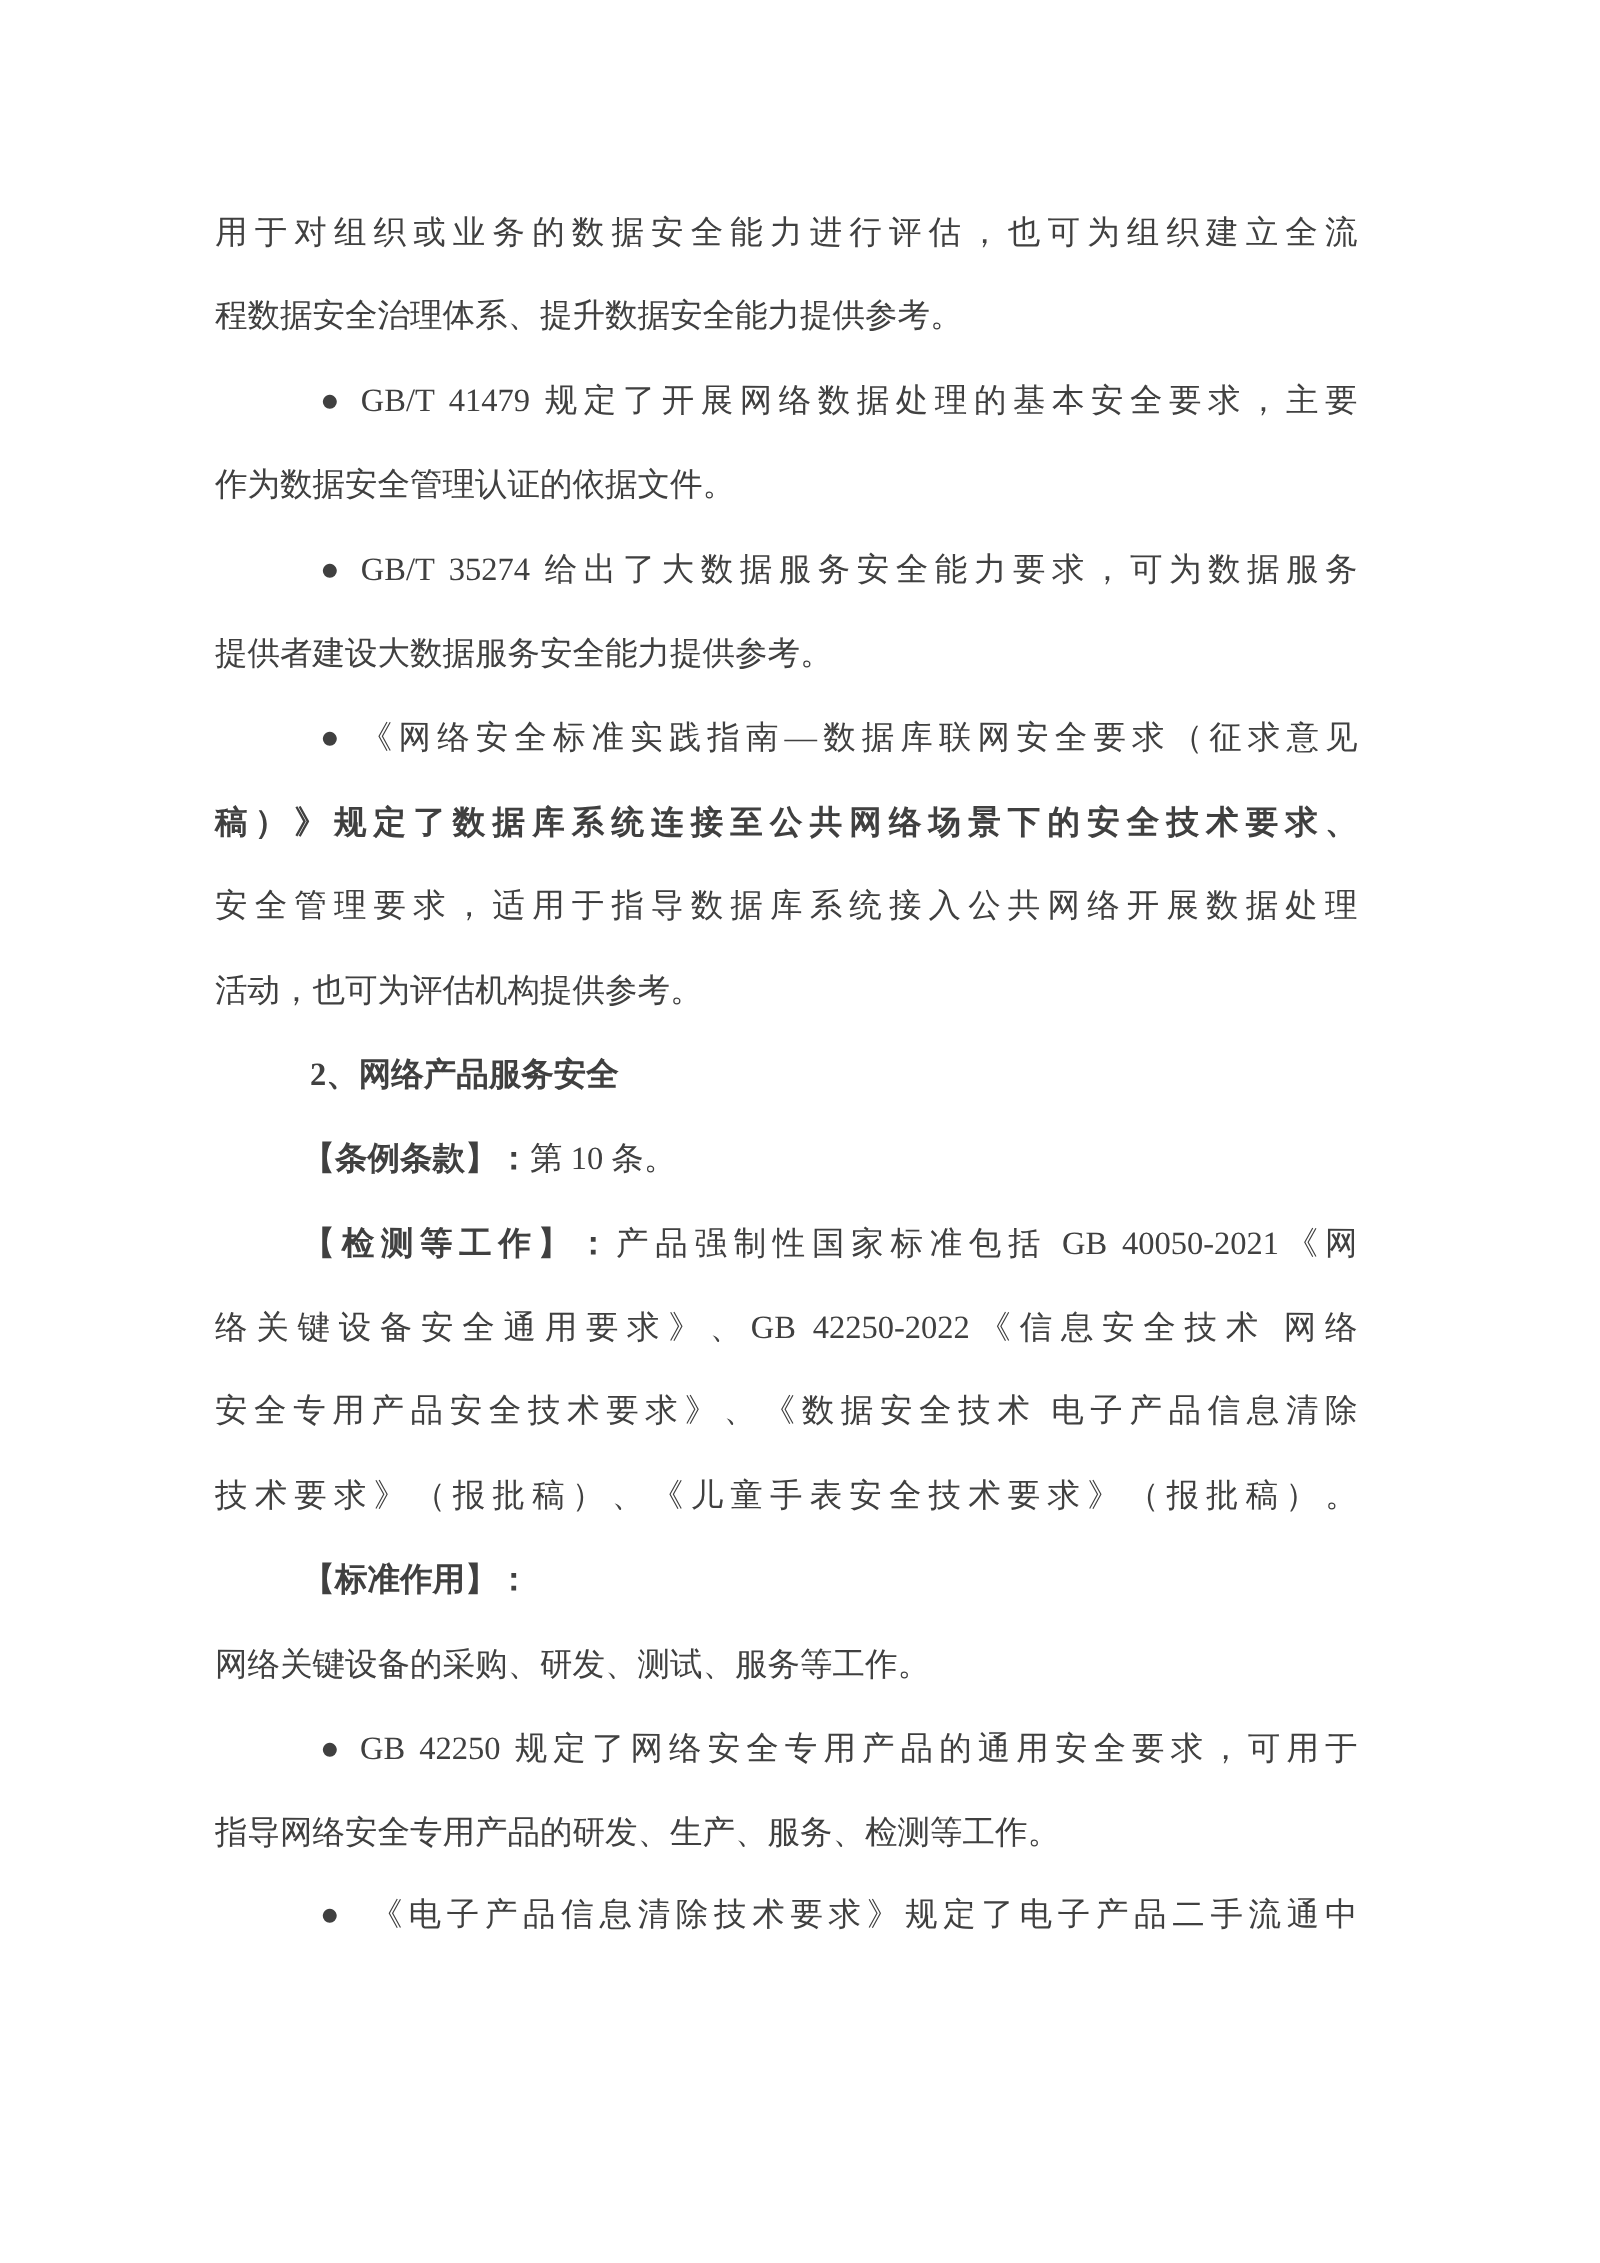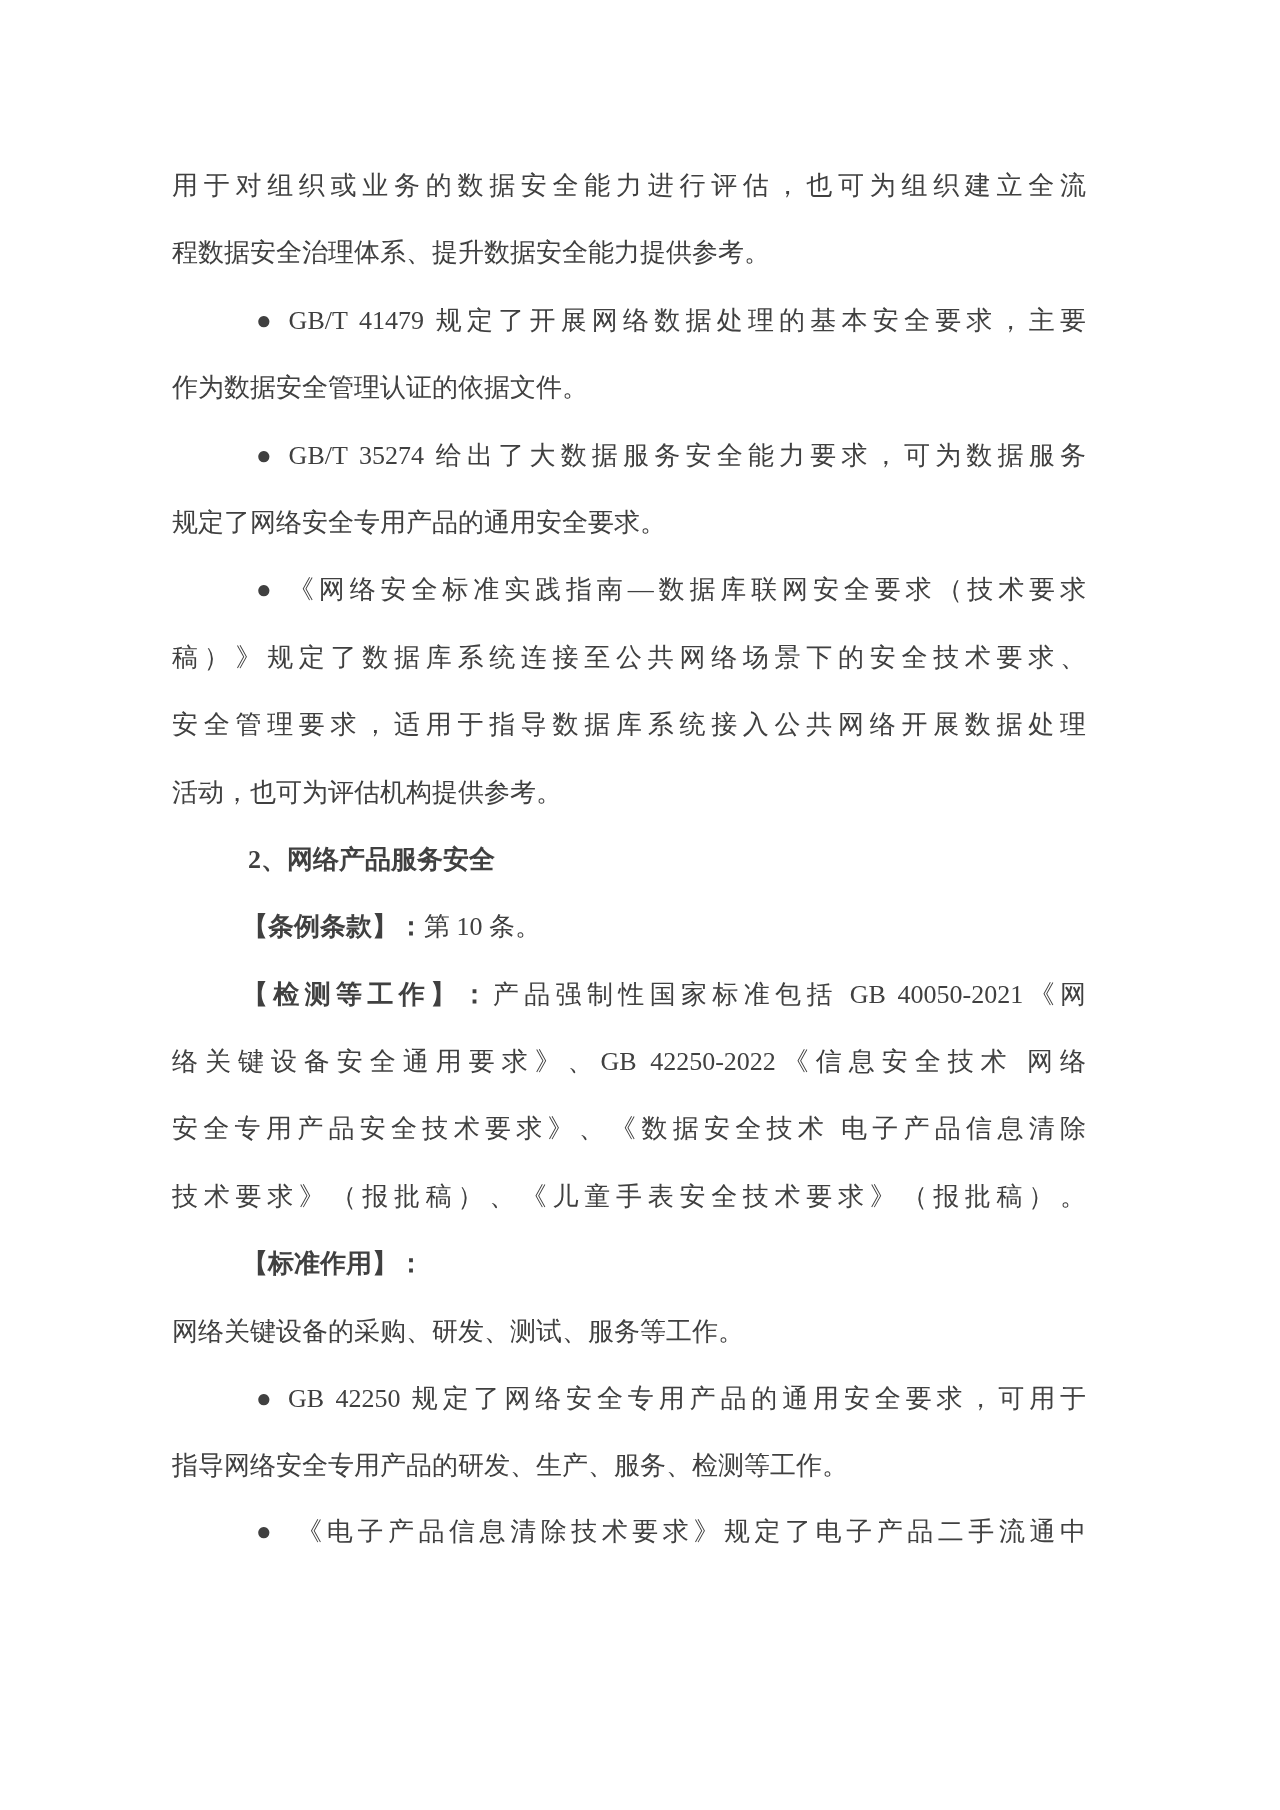--- a/index.html
+++ b/index.html
@@ -49,23 +49,23 @@
 </head>
 <body>
 
 <div class="page">
   <div class="content" id="doc-content">
       <div class="line justify" style="text-indent: 0px;"><span class="seg-regular">用于对组织或业务的数据安全能力进行评估，也可为组织建立全流</span></div>
       <div class="line" style="text-indent: 0px;"><span class="seg-regular">程数据安全治理体系、提升数据安全能力提供参考。</span></div>
       <div class="line justify" style="text-indent: 84px;"><span class="seg-regular">● GB/T 41479 规定了开展网络数据处理的基本安全要求，主要</span></div>
       <div class="line" style="text-indent: 0px;"><span class="seg-regular">作为数据安全管理认证的依据文件。</span></div>
       <div class="line justify" style="text-indent: 84px;"><span class="seg-regular">● GB/T 35274 给出了大数据服务安全能力要求，可为数据服务</span></div>
-      <div class="line" style="text-indent: 0px;"><span class="seg-regular">规定了网络安全专用产品的通用安全要求。</span></div>
-      <div class="line justify" style="text-indent: 84px;"><span class="seg-regular">● 《网络安全标准实践指南—数据库联网安全要求（技术要求</span></div>
-      <div class="line justify" style="text-indent: 0px;"><span class="seg-regular">稿）》规定了数据库系统连接至公共网络场景下的安全技术要求、</span></div>
+      <div class="line" style="text-indent: 0px;"><span class="seg-regular">提供者建设大数据服务安全能力提供参考。</span></div>
+      <div class="line justify" style="text-indent: 84px;"><span class="seg-regular">● 《网络安全标准实践指南—数据库联网安全要求（征求意见</span></div>
+      <div class="line justify" style="text-indent: 0px; font-weight: bold;"><span class="seg-regular">稿）》规定了数据库系统连接至公共网络场景下的安全技术要求、</span></div>
       <div class="line justify" style="text-indent: 0px;"><span class="seg-regular">安全管理要求，适用于指导数据库系统接入公共网络开展数据处理</span></div>
       <div class="line" style="text-indent: 0px;"><span class="seg-regular">活动，也可为评估机构提供参考。</span></div>
       <div class="line" style="text-indent: 76px;"><span class="seg-bold">2、网络产品服务安全</span></div>
       <div class="line" style="text-indent: 70px;"><span class="seg-bold">【条例条款】：</span><span class="seg-regular">第 10 条。</span></div>
       <div class="line justify" style="text-indent: 70px;"><span class="seg-bold">【检测等工作】：</span><span class="seg-regular">产品强制性国家标准包括 GB 40050-2021《网</span></div>
       <div class="line justify" style="text-indent: 0px;"><span class="seg-regular">络关键设备安全通用要求》、GB 42250-2022《信息安全技术 网络</span></div>
       <div class="line justify" style="text-indent: 0px;"><span class="seg-regular">安全专用产品安全技术要求》、《数据安全技术 电子产品信息清除</span></div>
       <div class="line justify" style="text-indent: 0px;"><span class="seg-regular">技术要求》（报批稿）、《儿童手表安全技术要求》（报批稿）。</span></div>
       <div class="line" style="text-indent: 70px;"><span class="seg-bold">【标准作用】：</span></div>
       <div class="line" style="text-indent: 0px;"><span class="seg-regular">网络关键设备的采购、研发、测试、服务等工作。</span></div>

